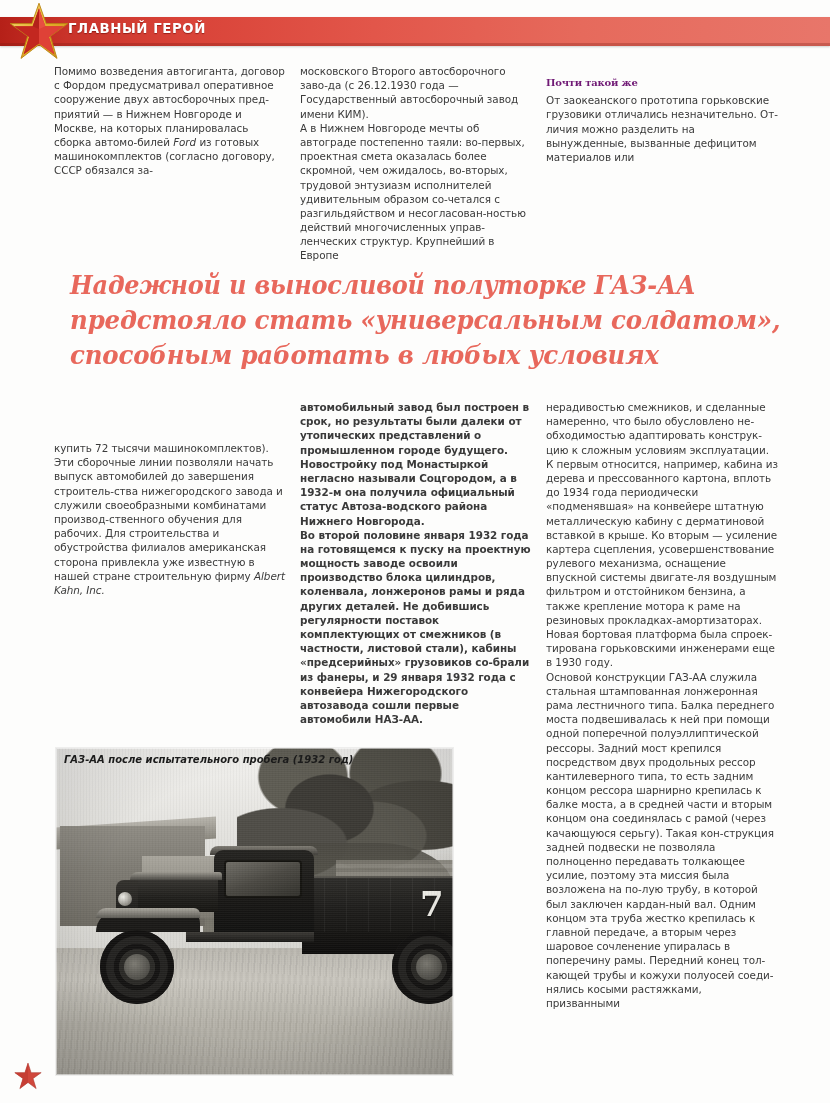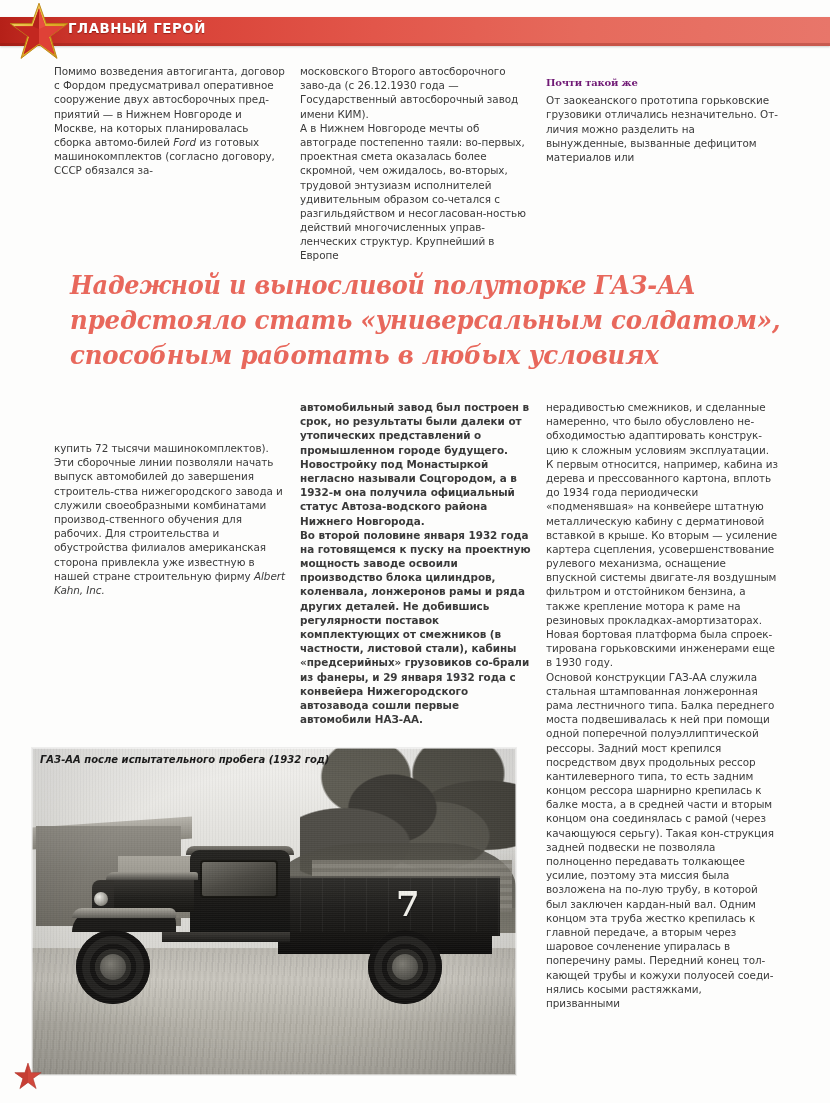--- a/index.html
+++ b/index.html
@@ -140,23 +140,23 @@
     white-space: nowrap;
     transform: scaleX(0.94);
   }
   .pullquote .pq-line:nth-child(1) { font-size: 25.5px; }
   .pullquote .pq-line:nth-child(2) { font-size: 26px; }
   .pullquote .pq-line:nth-child(3) { font-size: 26px; }
 
   
   .figure {
     position: absolute;
-    left: 32px;
+    left: 56px;
     top: 748px;
-    width: 484px;
+    width: 397px;
     height: 327px;
     background: #3b82f6;
     overflow: hidden;
     box-shadow: 0 0 0 1px rgba(0,0,0,0.06);
   }
   .photo-caption {
     position: absolute;
     left: 8px;
     top: 6px;
     z-index: 6;

